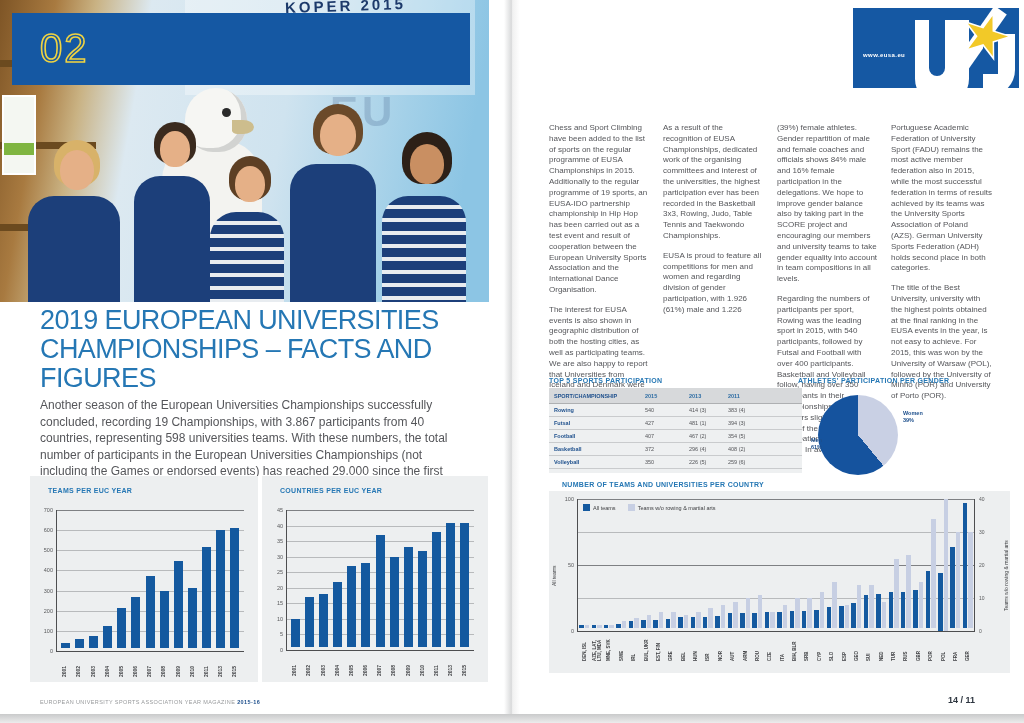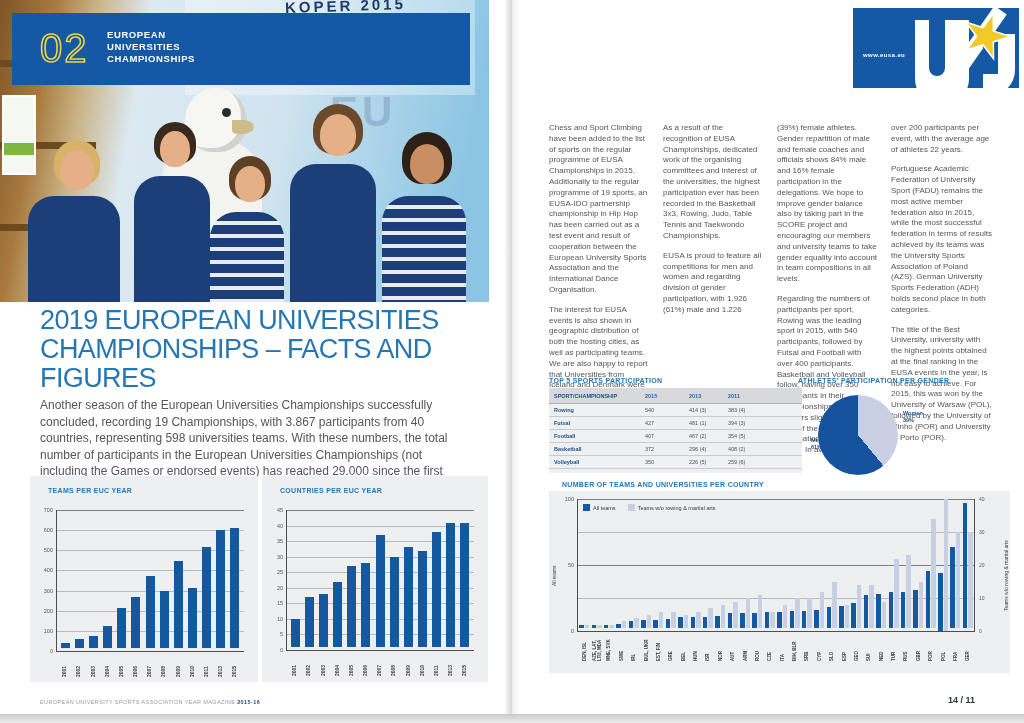--- a/index.html
+++ b/index.html
@@ -149,23 +149,20 @@
       <div class="bodyshape stripes" style="left:210px;top:212px;width:74px;height:90px"></div>
       <div class="hair" style="left:313px;top:104px;width:50px;height:50px;background:#6b4a2a"></div>
       <div class="face" style="left:320px;top:114px;width:36px;height:42px"></div>
       <div class="bodyshape navy" style="left:290px;top:164px;width:86px;height:138px"></div>
       <div class="hair" style="left:402px;top:132px;width:50px;height:52px;background:#2d2017"></div>
       <div class="face" style="left:410px;top:144px;width:34px;height:40px;background:#c98f62"></div>
       <div class="bodyshape stripes" style="left:382px;top:196px;width:84px;height:106px"></div>
 
       <div class="chapter-band">
         <div class="chapter-num">02</div>
-        <div class="chapter-title">EUROPEAN
-UNIVERSITIES
-CHAMPIONSHIPS</div>
       </div>
     </div>
 
     <h1 class="main-title">2019 EUROPEAN UNIVERSITIES
 CHAMPIONSHIPS – FACTS AND
 FIGURES</h1>
     <p class="intro">Another season of the European Universities Championships successfully concluded, recording 19 Championships, with 3.867 participants from 40 countries, representing 598 universities teams. With these numbers, the total number of participants in the European Universities Championships (not including the Games or endorsed events) has reached 29.000 since the first edition back in 2001.</p>
 
     <div class="panel" id="chart-teams">
       <div class="panel-title">TEAMS PER EUC YEAR</div>
@@ -351,21 +348,20 @@
     </div>
     <div class="col" id="col-2">
       <p>As a result of the recognition of EUSA Championships, dedicated work of the organising committees and interest of the universities, the highest participation ever has been recorded in the Basketball 3x3, Rowing, Judo, Table Tennis and Taekwondo Championships.</p>
       <p>EUSA is proud to feature all competitions for men and women and regarding division of gender participation, with 1.926 (61%) male and 1.226</p>
     </div>
     <div class="col" id="col-3">
       <p>(39%) female athletes. Gender repartition of male and female coaches and officials shows 84% male and 16% female participation in the delegations. We hope to improve gender balance also by taking part in the SCORE project and encouraging our members and university teams to take gender equality into account in team compositions in all levels.</p>
       <p>Regarding the numbers of participants per sport, Rowing was the leading sport in 2015, with 540 participants, followed by Futsal and Football with over 400 participants. Basketball and Volleyball follow, having over 350 participants in their Championships. The numbers slightly change the order of the top sports participation in EUSA events. In average, there were</p>
     </div>
     <div class="col" id="col-4">
-      <p>over 200 participants per event, with the average age of athletes 22 years.</p>
       <p>Portuguese Academic Federation of University Sport (FADU) remains the most active member federation also in 2015, while the most successful federation in terms of results achieved by its teams was the University Sports Association of Poland (AZS). German University Sports Federation (ADH) holds second place in both categories.</p>
       <p>The title of the Best University, university with the highest points obtained at the final ranking in the EUSA events in the year, is not easy to achieve. For 2015, this was won by the University of Warsaw (POL), followed by the University of Minho (POR) and University of Porto (POR).</p>
     </div>
 
     <div class="sec-header" id="t5-header">TOP 5 SPORTS PARTICIPATION</div>
     <div id="top5-table">
         <div class="t5-row t5-head">
           <div class="c0">SPORT/CHAMPIONSHIP</div>
           <div class="c1">2015</div>
           <div class="c2">2013</div>

